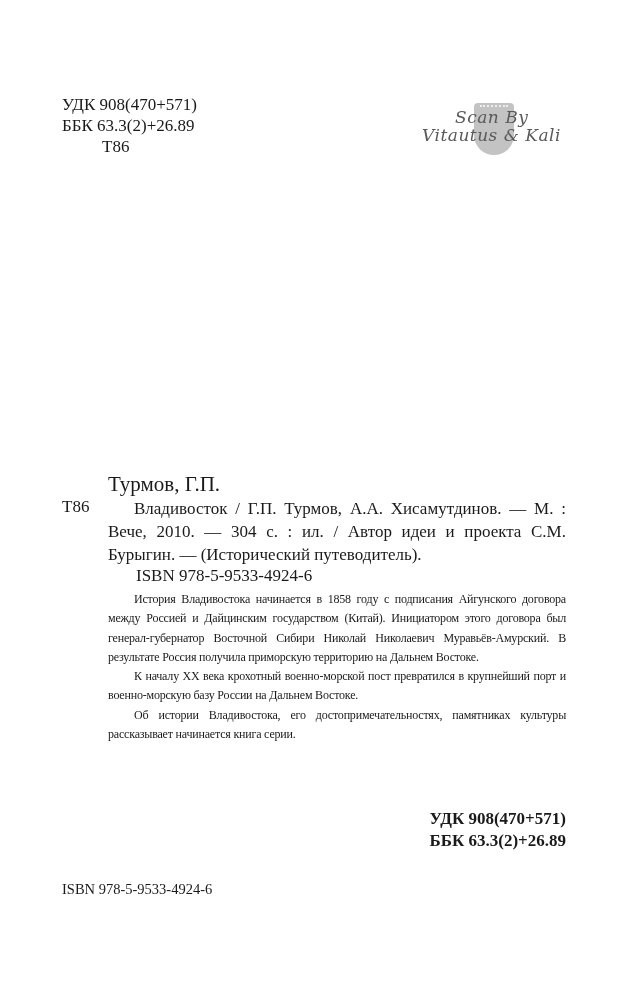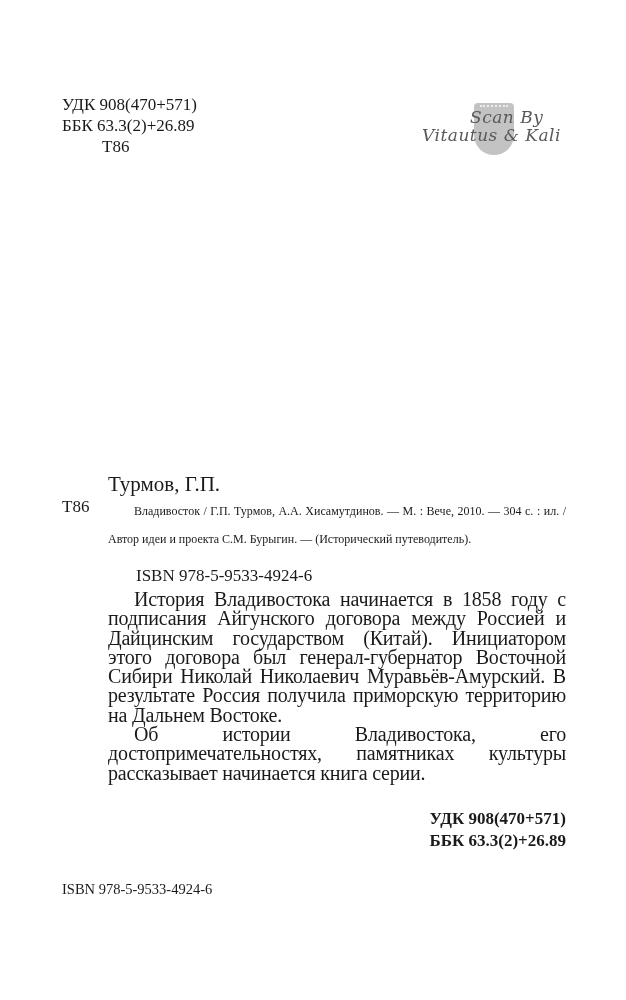--- a/index.html
+++ b/index.html
@@ -50,54 +50,54 @@
       border-top: 2px dotted #eeeeee;
     }
     .watermark .wm-line {
       position: absolute;
       font-family: "DejaVu Serif", serif;
       font-style: italic;
       color: #5a5a5a;
       white-space: nowrap;
       letter-spacing: 0.5px;
     }
-    .watermark .wm1 { left: 50px; top: 12px; font-size: 17px; }
+    .watermark .wm1 { left: 35px; top: 12px; font-size: 17px; }
     .watermark .wm2 { left: 2px; top: 30px; font-size: 17px; }
 
     .author {
       left: 108px;
       top: 472px;
       font-size: 21px;
       font-weight: normal;
     }
     .cat-code {
       left: 62px;
       top: 497px;
       font-size: 17px;
     }
     .biblio {
       left: 108px;
       top: 497px;
       width: 458px;
-      font-size: 12px;
-      line-height: 28px;
+      font-size: 17px;
+      line-height: 23px;
       text-align: justify;
     }
     .biblio .first { text-indent: 26px; }
     .isbn-main {
       left: 136px;
       top: 566px;
       font-size: 17px;
     }
 
     .abstract {
       left: 108px;
       top: 590px;
       width: 458px;
-      font-size: 20px;
+      font-size: 12px;
       line-height: 19.3px;
       text-align: justify;
       letter-spacing: -0.2px;
     }
     .abstract p {
       margin: 0;
       text-indent: 26px;
     }
 
     .codes-right {
@@ -140,20 +140,21 @@
 
 <div class="abs author">Турмов, Г.П.</div>
 <div class="abs cat-code">Т86</div>
 <div class="abs biblio">
   <div class="first">Владивосток / Г.П. Турмов, А.А. Хисамутдинов. — М. : Вече, 2010. — 304 с. : ил. / Автор идеи и проекта С.М. Бурыгин. — (Исторический путеводитель).</div>
 </div>
 <div class="abs isbn-main">ISBN 978-5-9533-4924-6</div>
 
 <div class="abs abstract">
   <p>История Владивостока начинается в 1858 году с подписания Айгунского договора между Россией и Дайцинским государством (Китай). Инициатором этого договора был генерал-губернатор Восточной Сибири Николай Николаевич Муравьёв-Амурский. В результате Россия получила приморскую территорию на Дальнем Востоке.</p>
+  <p>К началу XX века крохотный военно-морской пост превратился в крупнейший порт и военно-морскую базу России на Дальнем Востоке.</p>
   <p>Об истории Владивостока, его достопримечательностях, памятниках культуры рассказывает начинается книга серии.</p>
 </div>
 
 <div class="abs codes-right">
   <div>УДК 908(470+571)</div>
   <div>ББК 63.3(2)+26.89</div>
 </div>
 
 <div class="abs isbn-bottom">ISBN 978-5-9533-4924-6</div>
 <div class="abs copyrights">

